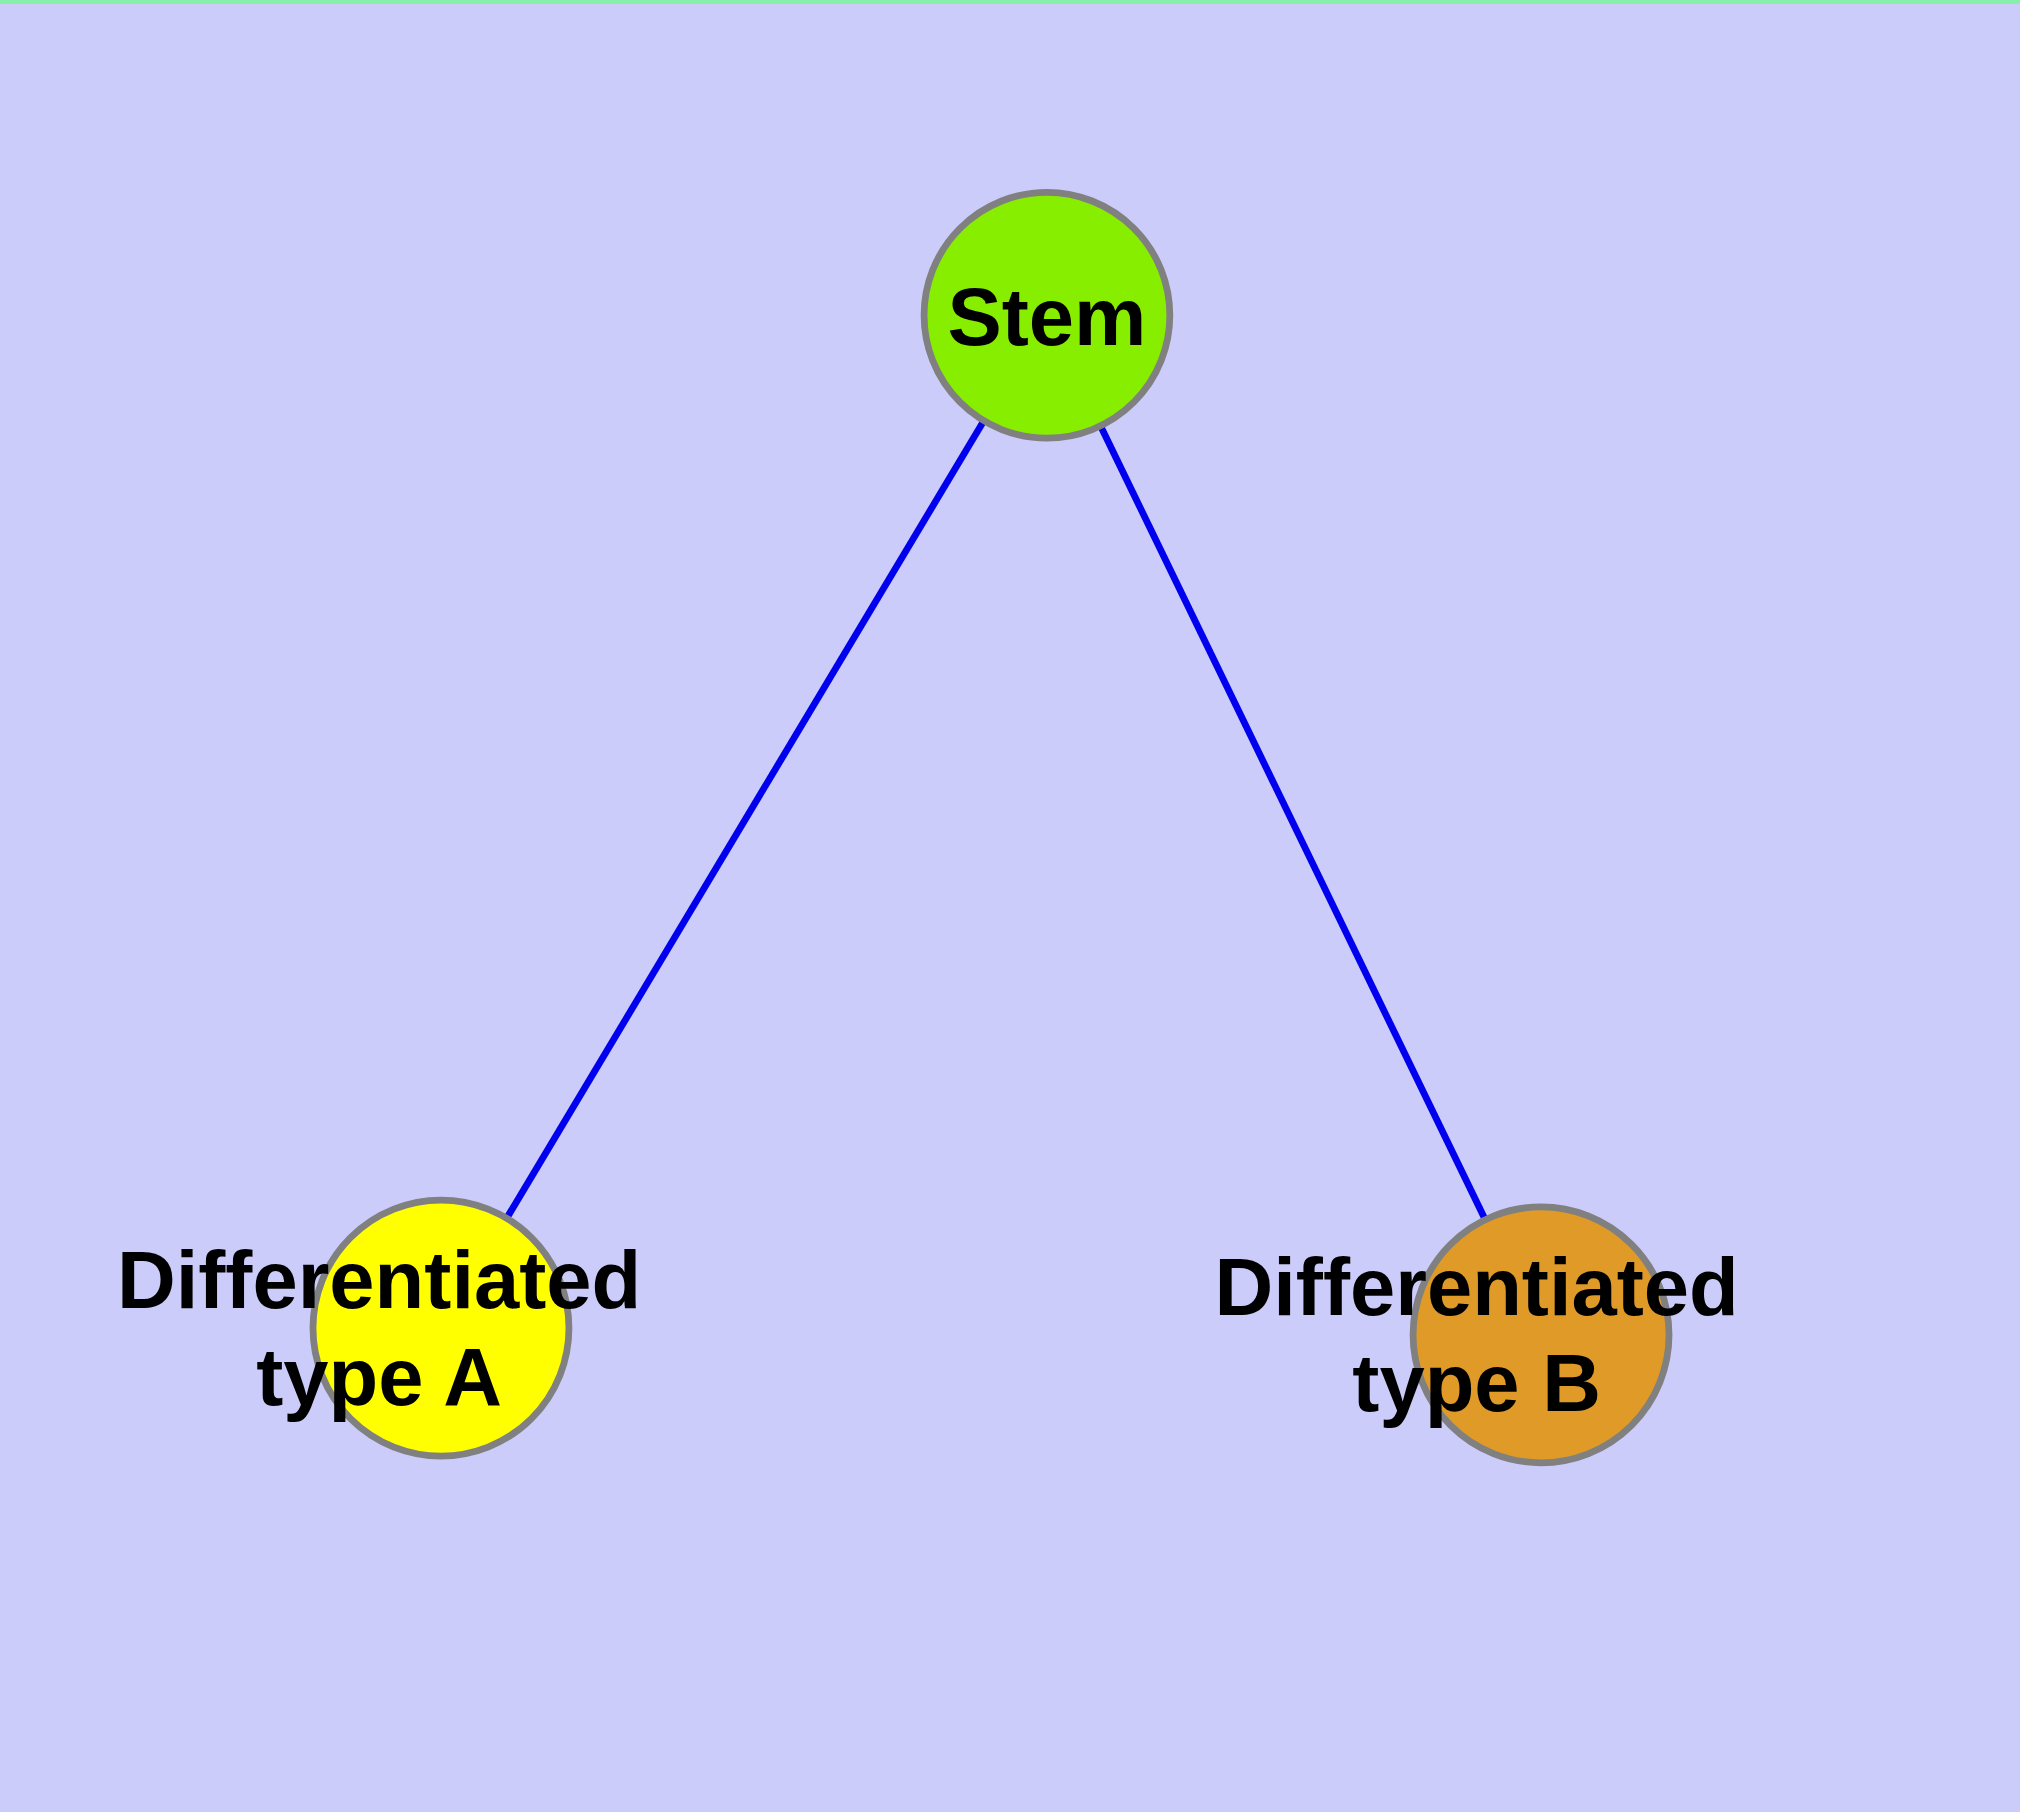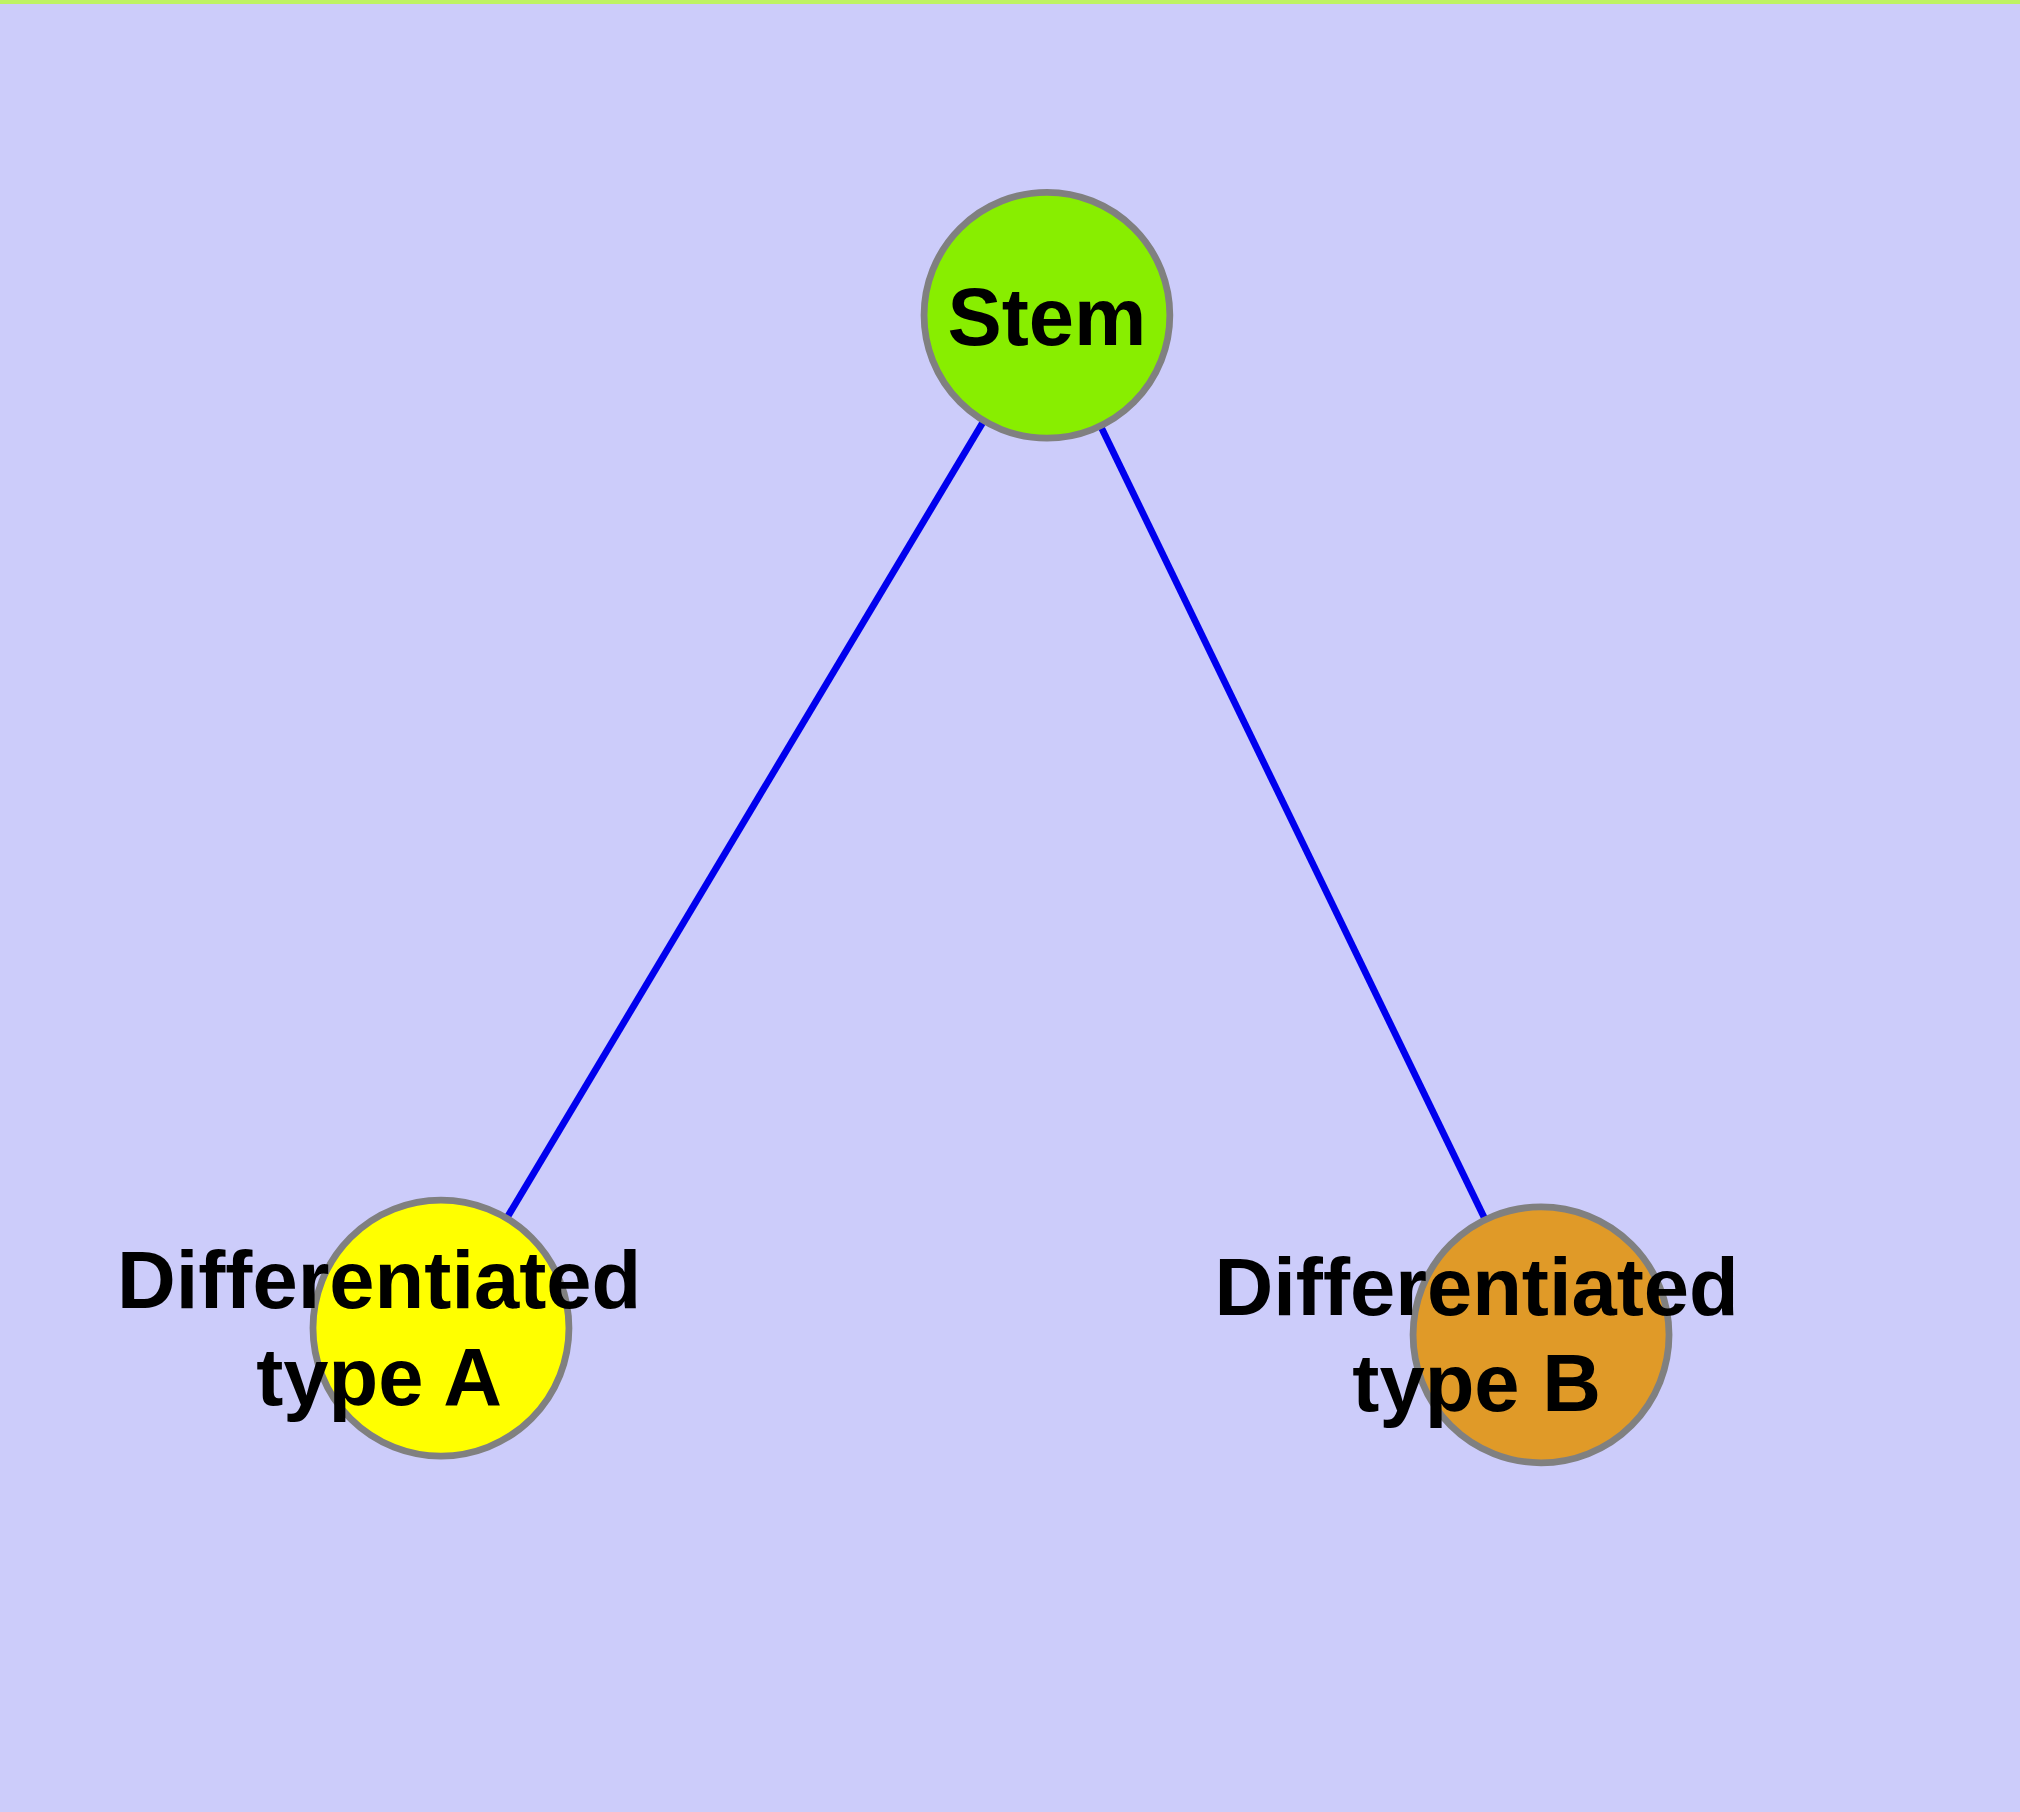--- a/index.html
+++ b/index.html
@@ -5,21 +5,21 @@
   html, body {
     margin: 0;
     padding: 0;
     background: #ffffff;
   }
   #canvas {
     position: relative;
     width: 2021px;
     height: 1812px;
     overflow: hidden;
-    background: #bef264;
+    background: #86efac;
     font-family: "Liberation Sans", "DejaVu Sans", sans-serif;
   }
   #plot-background {
     position: absolute;
     left: 0;
     top: 4.2px;
     width: 2021px;
     height: 1808px;
     background: #ccccfa;
   }

